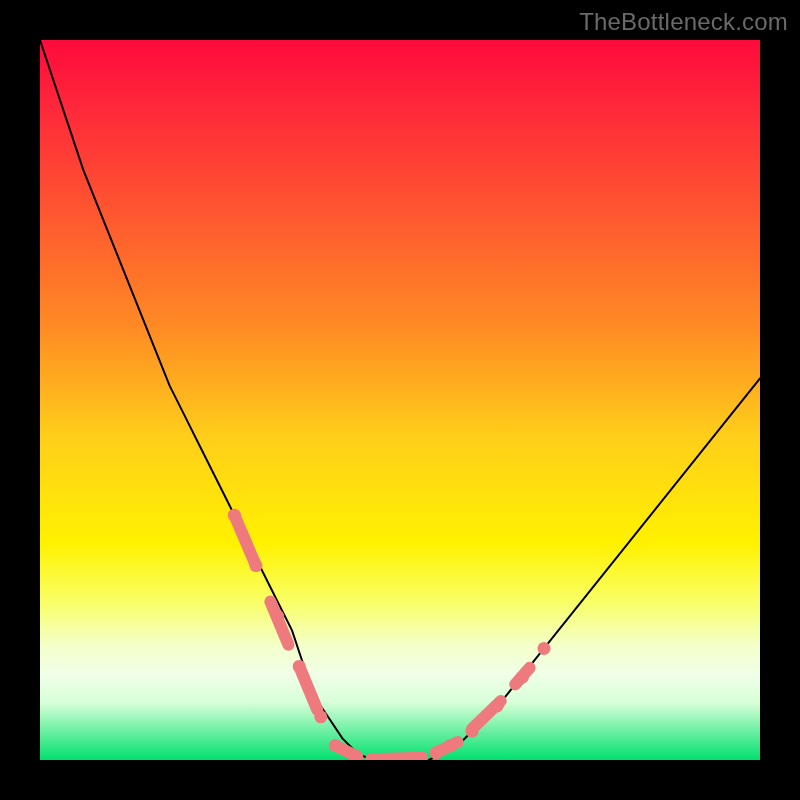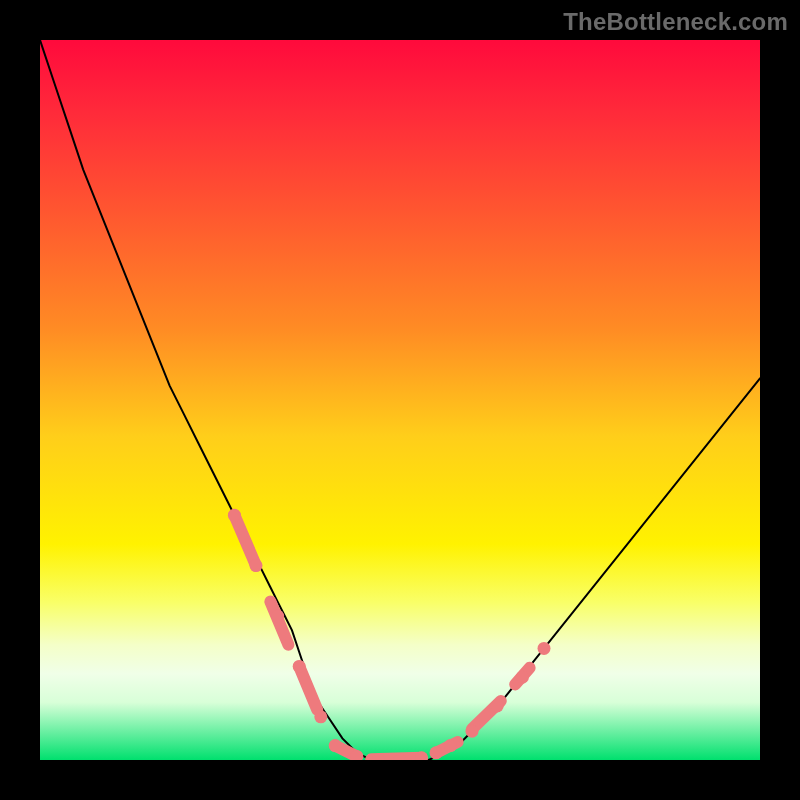--- a/index.html
+++ b/index.html
@@ -34,21 +34,21 @@
     left: 0; top: 0;
     width: 720px; height: 720px;
     pointer-events: none;
   }
   .watermark {
     position: absolute;
     top: 8px;
     right: 12px;
     font-family: Arial, Helvetica, sans-serif;
     font-size: 24px;
-    font-weight: 700;
+    font-weight: 400;
     color: #6a6a6a;
     letter-spacing: 0.2px;
     user-select: none;
   }
   .curve {
     fill: none;
     stroke: #000;
     stroke-width: 2;
     stroke-linecap: round;
   }

